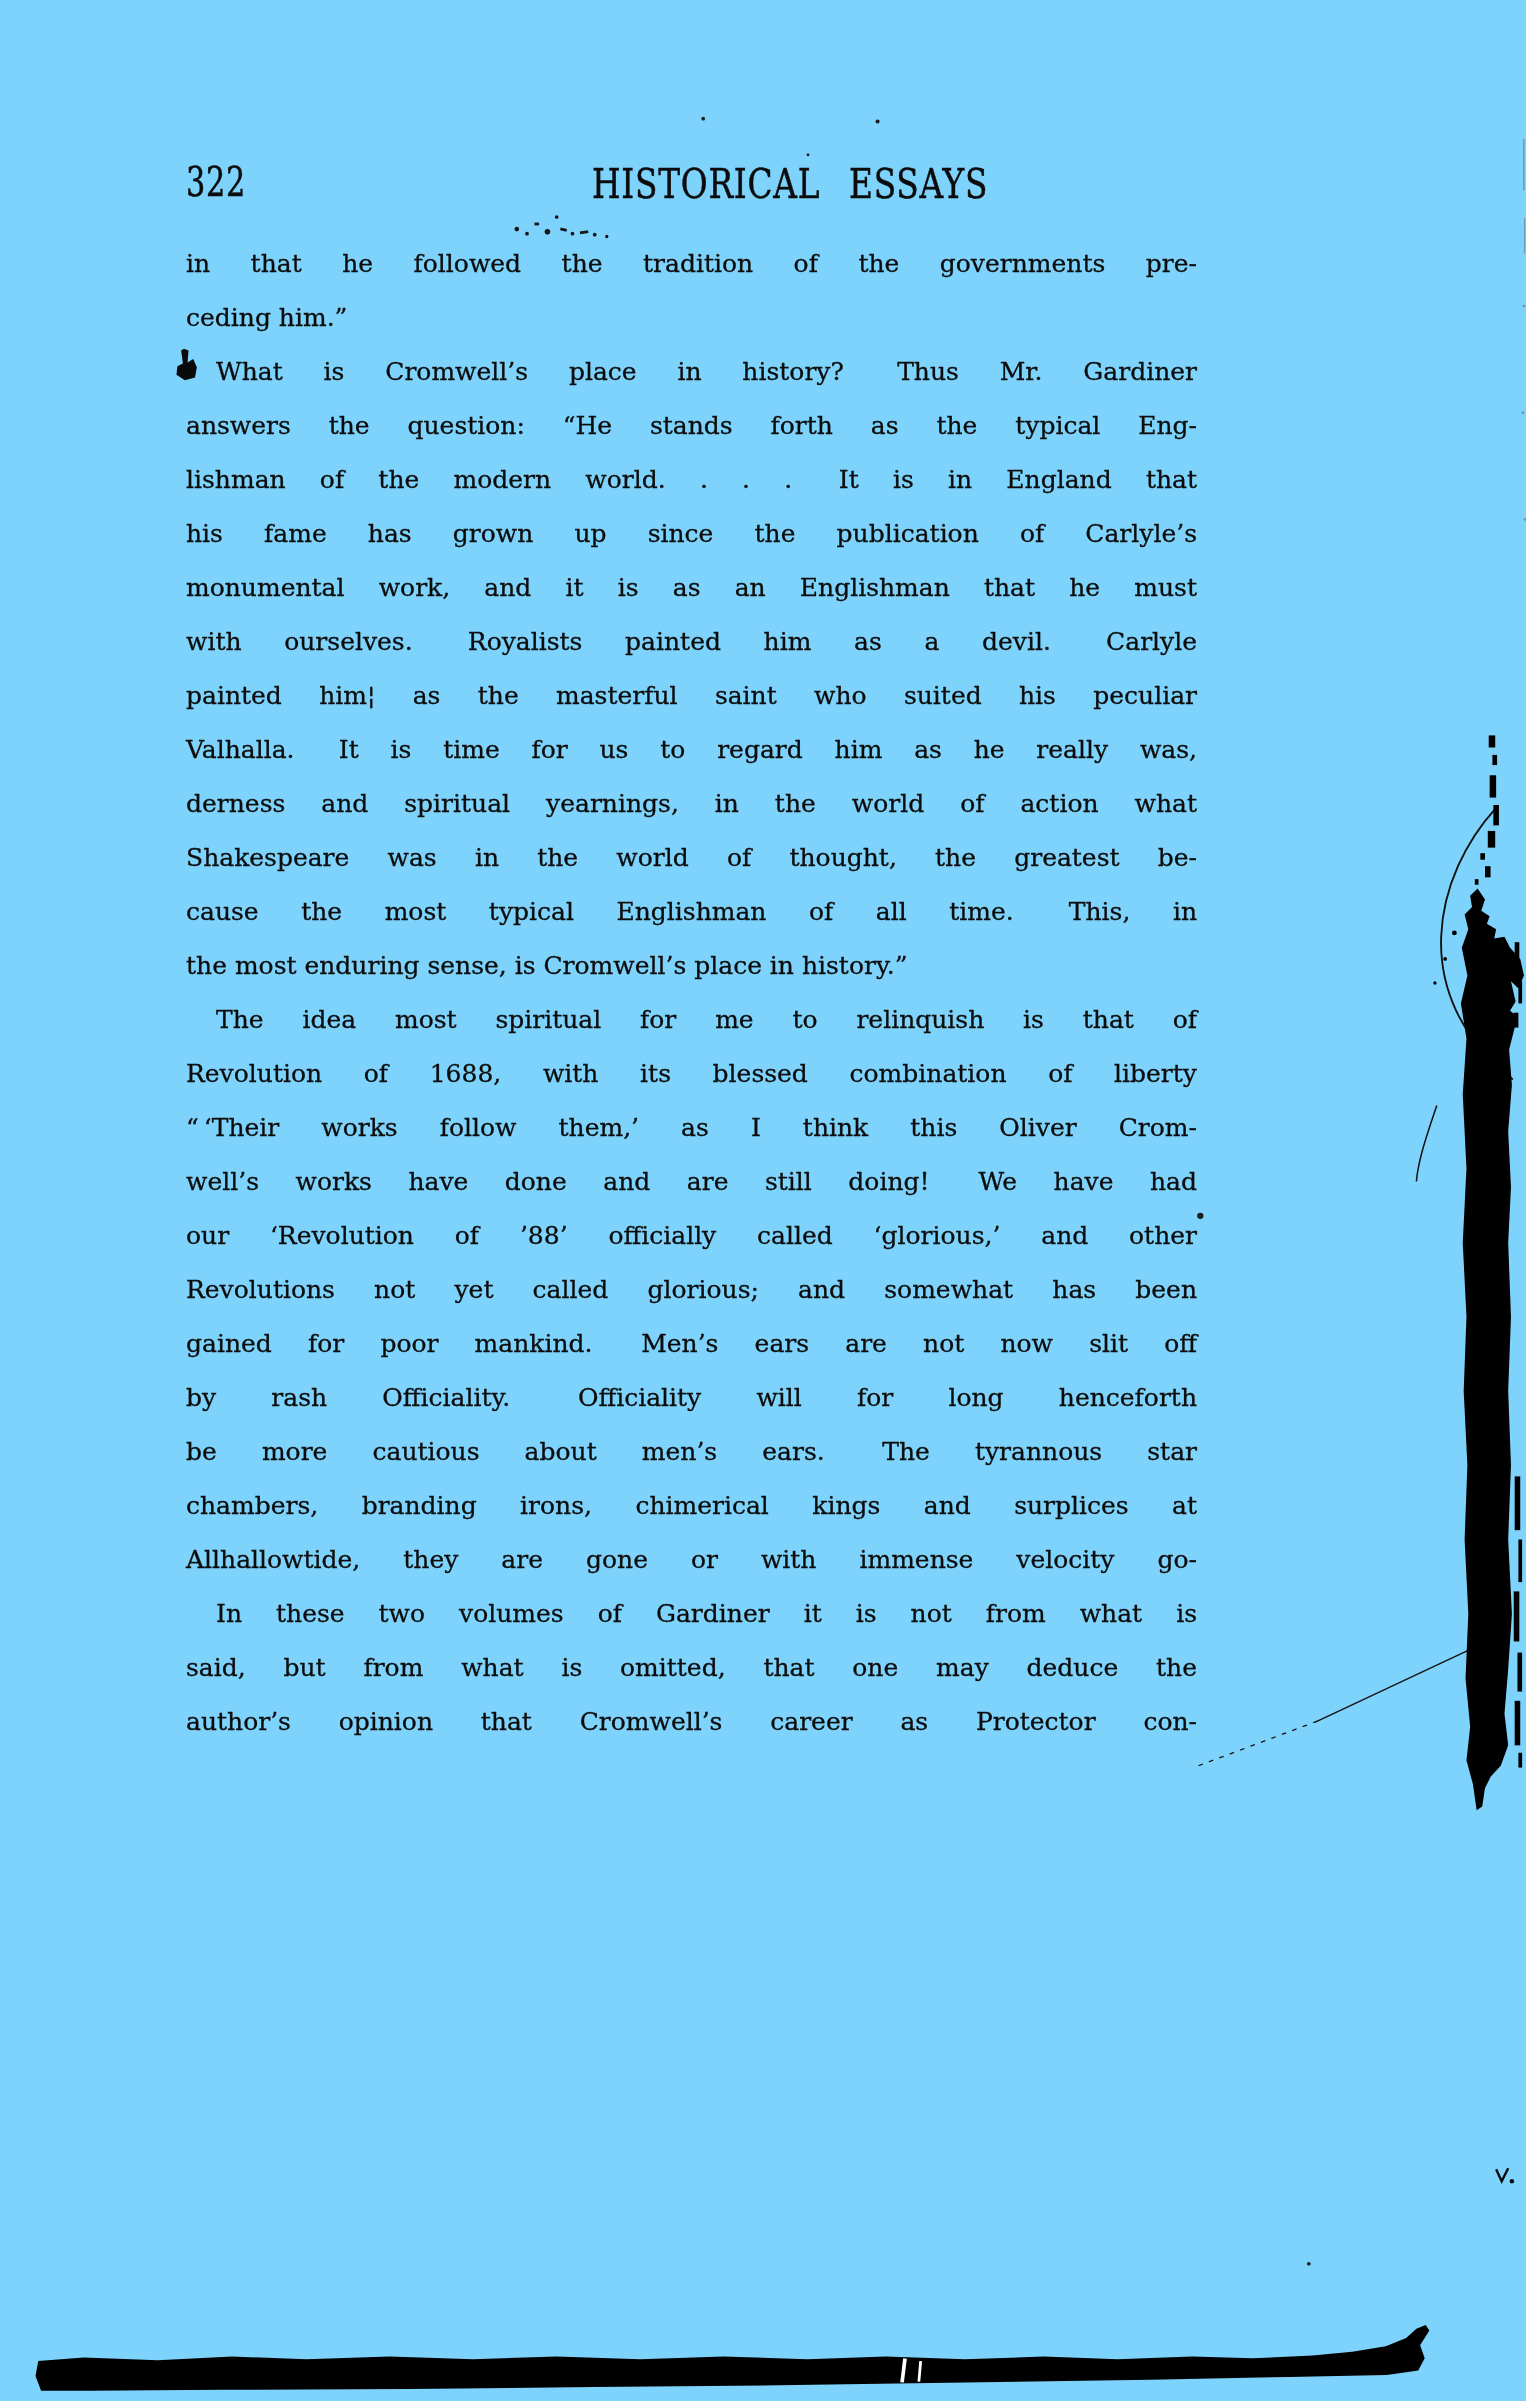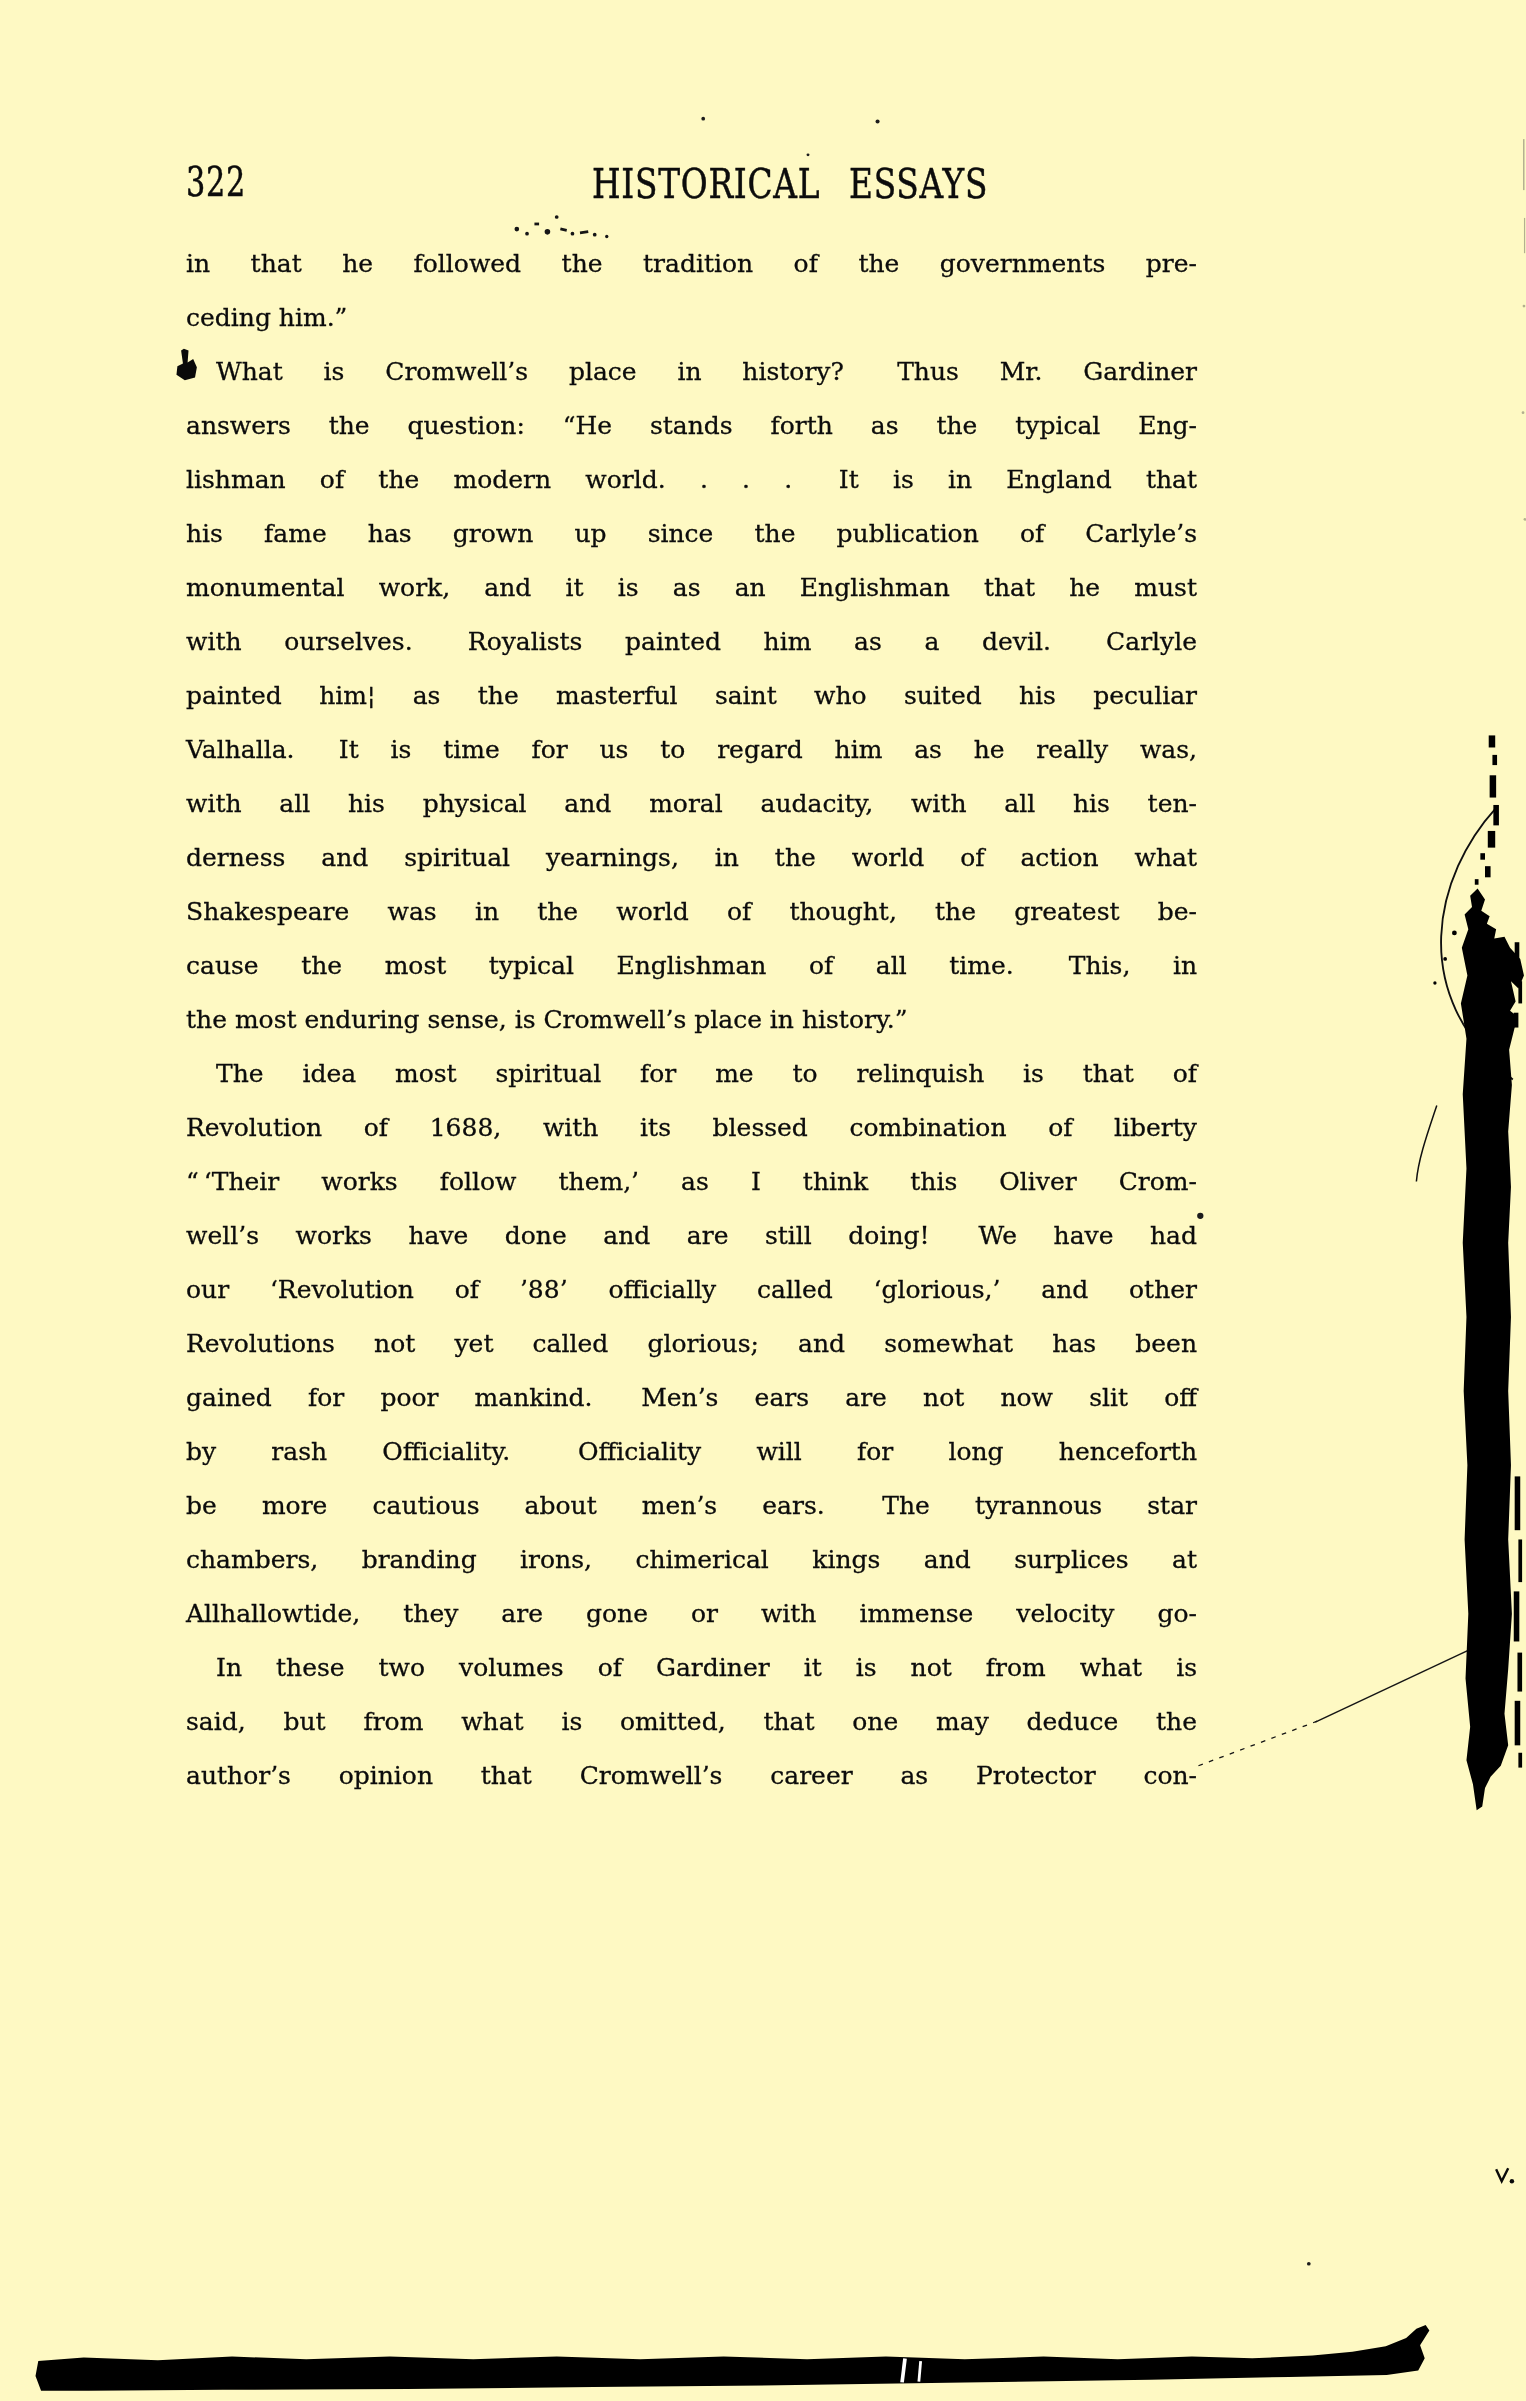--- a/index.html
+++ b/index.html
@@ -1,17 +1,17 @@
 <!DOCTYPE html>
 <html style="font-size:15px"><head>
 <meta charset="utf-8">
 <style>
   html,body{margin:0;padding:0;background:#777;}
   .page{
-    position:relative; width:1527px; height:2401px; background:#fef9c3;
+    position:relative; width:1527px; height:2401px; background:#7dd3fc;
     overflow:hidden; font-family:"DejaVu Serif","Liberation Serif",serif;
     color:#0c0c0c;
   }
   .pageno{
     position:absolute; left:186px; top:158px; font-size:41px;
     transform:scaleX(0.74); transform-origin:left top;
     -webkit-text-stroke:0.5px #0c0c0c; letter-spacing:0.9px;
   }
   .header{
     position:absolute; left:592px; top:160px; font-size:41px;
@@ -44,21 +44,20 @@
   <div class="line">in that he followed the tradition of the governments pre-</div>
       <div class="line last">ceding him.”</div>
       <div class="line indent">What is Cromwell’s place in history?  Thus Mr. Gardiner</div>
       <div class="line">answers the question: “He stands forth as the typical Eng-</div>
       <div class="line">lishman of the modern world. . . .  It is in England that</div>
       <div class="line">his fame has grown up since the publication of Carlyle’s</div>
       <div class="line">monumental work, and it is as an Englishman that he must</div>
       <div class="line">with ourselves.  Royalists painted him as a devil.  Carlyle</div>
       <div class="line">painted him¦ as the masterful saint who suited his peculiar</div>
       <div class="line">Valhalla.  It is time for us to regard him as he really was,</div>
-      <div class="line">with all his physical and moral audacity, with all his ten-</div>
       <div class="line">derness and spiritual yearnings, in the world of action what</div>
       <div class="line">Shakespeare was in the world of thought, the greatest be-</div>
       <div class="line">cause the most typical Englishman of all time.  This, in</div>
       <div class="line last">the most enduring sense, is Cromwell’s place in history.”</div>
       <div class="line indent">The idea most spiritual for me to relinquish is that of</div>
       <div class="line">Revolution of 1688, with its blessed combination of liberty</div>
       <div class="line">“ ‘Their works follow them,’ as I think this Oliver Crom-</div>
       <div class="line">well’s works have done and are still doing!  We have had</div>
       <div class="line">our ‘Revolution of ’88’ officially called ‘glorious,’ and other</div>
       <div class="line">Revolutions not yet called glorious; and somewhat has been</div>

